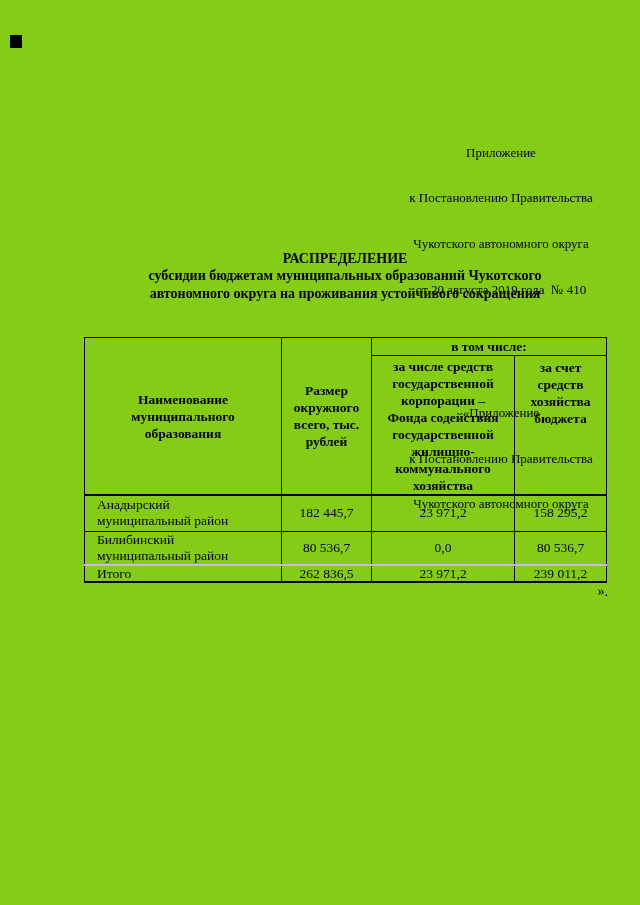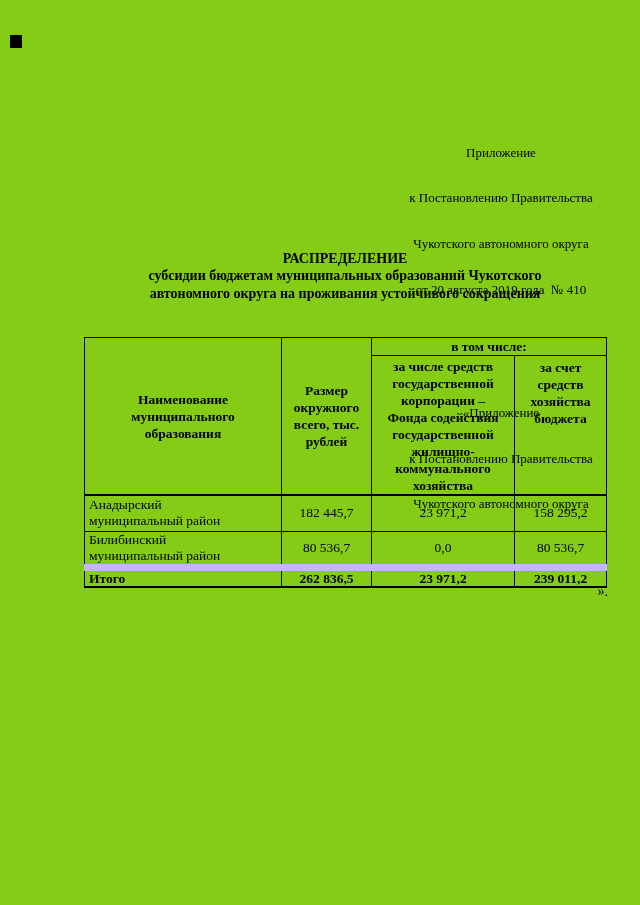--- a/index.html
+++ b/index.html
@@ -70,30 +70,30 @@
   tr.r-sub { height: 139px; }
   th.h-name, th.h-total { vertical-align: middle; border-bottom: 2px solid #000000; }
   th.h-fund, th.h-okrug { vertical-align: top; border-bottom: 2px solid #000000; }
   th.h-fund { padding-top: 2px; }
   th.h-okrug { padding-top: 3px; }
   tr.r-data1 { height: 36px; }
   tr.r-data2 { height: 18px; }
   td.name-cell {
     text-align: left;
     vertical-align: middle;
-    padding-left: 4px;
+    padding-left: 12px;
     padding-right: 2px;
     line-height: 16px;
   }
   td.num-cell { text-align: center; vertical-align: middle; }
   tr.r-total { height: 17px; }
   tr.r-total td {
-    border-top: 7px solid #c4b5fd;
+    border-top: 2px solid #c4b5fd;
     border-bottom: 2px solid #000000;
-    font-weight: bold;
+    font-weight: normal;
     line-height: 15px;
   }
   .closing-mark {
     position: absolute;
     top: 584px;
     left: 84px;
     width: 524px;
     text-align: right;
     font-size: 14px;
   }

